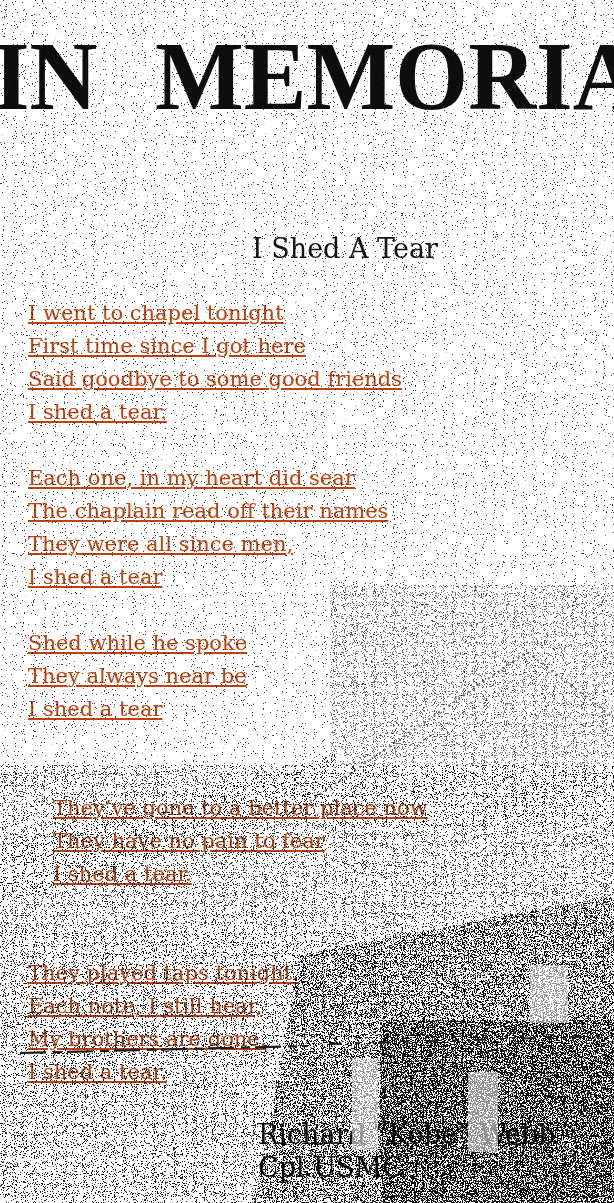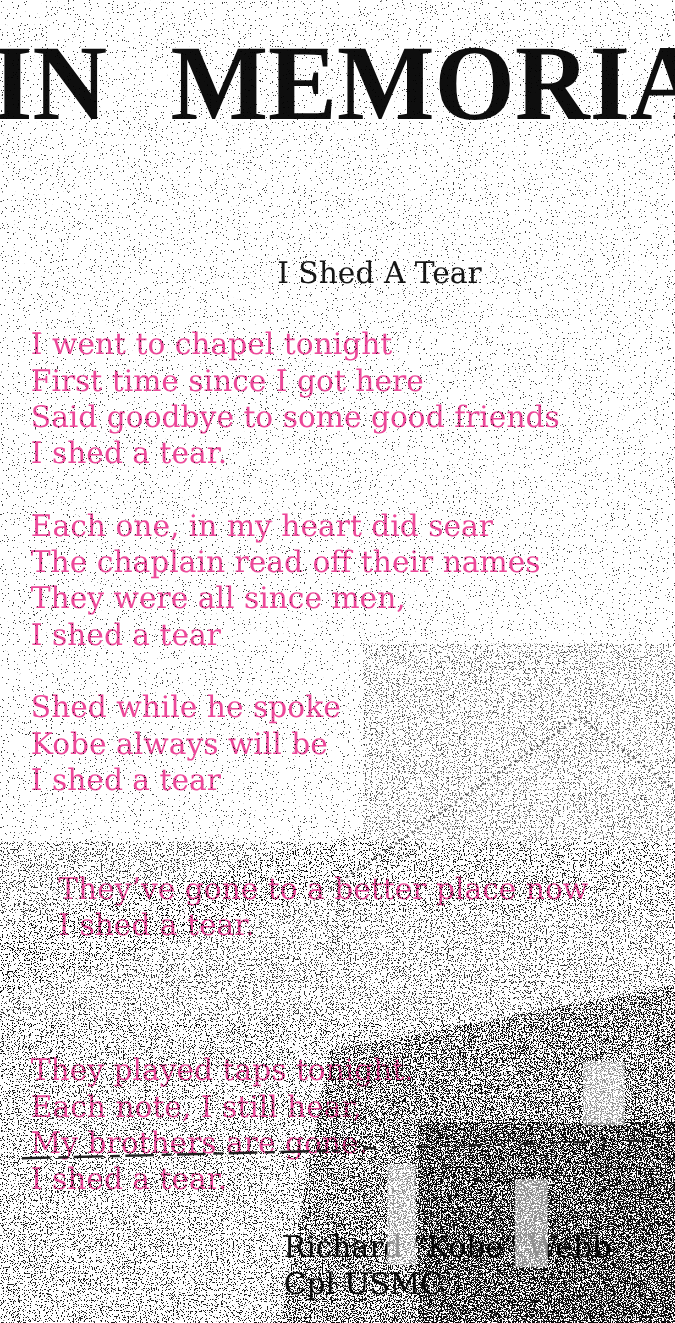--- a/index.html
+++ b/index.html
@@ -29,24 +29,25 @@
   .poem-title {
     position: absolute;
     top: 233px;
     left: 252px;
     font-size: 27px;
     color: #151515;
   }
   .stanza {
     position: absolute;
     left: 28px;
-    font-size: 27px;
+    font-size: 21px;
     line-height: 33px;
     white-space: nowrap;
-    color: #ec4899;
+    color: #c2410c;
+    text-decoration: underline;
   }
   .s1 { top: 297px; }
   .s2 { top: 462px; }
   .s3 { top: 627px; }
   .s4 { top: 792px; margin-left: 25px; }
   .s5 { top: 957px; }
   .attribution {
     position: absolute;
     top: 1118px;
     left: 258px;
@@ -81,26 +82,27 @@
 
   <div class="stanza s2">
     <div>Each one, in my heart did sear</div>
     <div>The chaplain read off their names</div>
     <div>They were all since men,</div>
     <div>I shed a tear</div>
   </div>
 
   <div class="stanza s3">
     <div>Shed while he spoke</div>
-    <div>Kobe always will be</div>
+    <div>They always near be</div>
     <div>I shed a tear</div>
   </div>
 
   <div class="stanza s4">
     <div>They’ve gone to a better place now</div>
+    <div>They have no pain to fear</div>
     <div>I shed a tear.</div>
   </div>
 
   <div class="stanza s5">
     <div>They played taps tonight.</div>
     <div>Each note, I still hear,</div>
     <div>My brothers are gone.</div>
     <div>I shed a tear.</div>
   </div>
 

